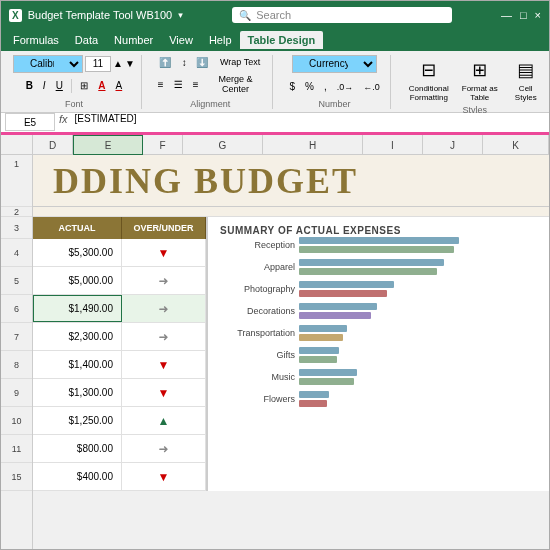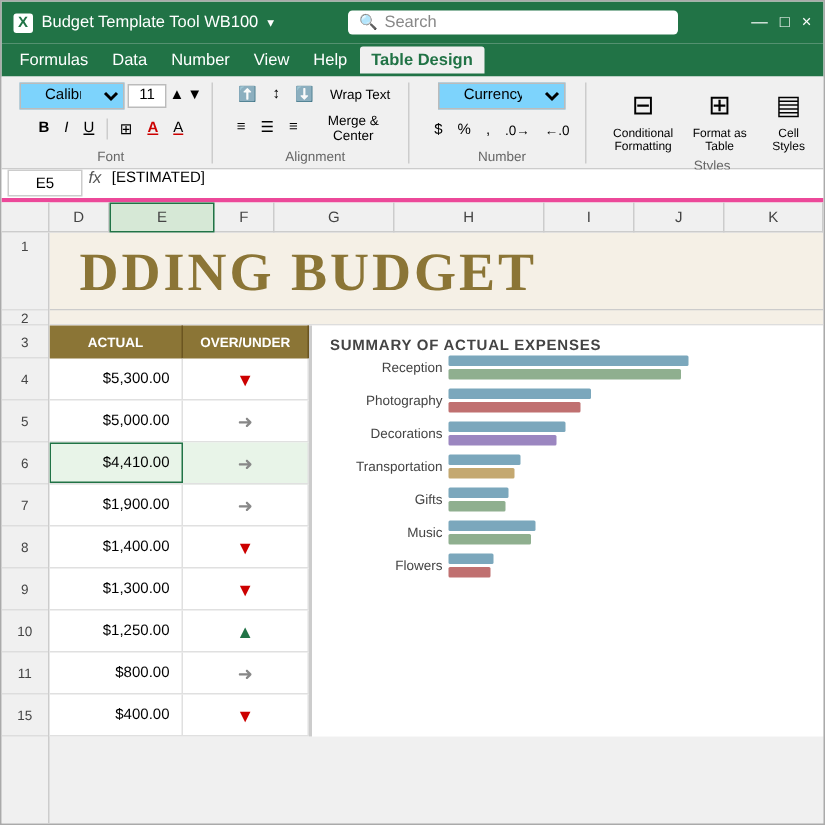--- a/index.html
+++ b/index.html
@@ -538,27 +538,27 @@
               <span class="arrow-icon arrow-down">▼</span>
             </div>
           </div>
           <div class="data-row">
             <div class="data-cell actual">$5,000.00</div>
             <div class="data-cell over-under">
               <span class="arrow-icon arrow-right">➜</span>
             </div>
           </div>
           <div class="data-row selected">
-            <div class="data-cell actual" style="background:#e8f4e8; border: 1px solid #217346;">$4,410.00</div>
+            <div class="data-cell actual" style="background:#e8f4e8; border: 1px solid #217346;">$1,490.00</div>
             <div class="data-cell over-under">
               <span class="arrow-icon arrow-right">➜</span>
             </div>
           </div>
           <div class="data-row">
-            <div class="data-cell actual">$1,900.00</div>
+            <div class="data-cell actual">$2,300.00</div>
             <div class="data-cell over-under">
               <span class="arrow-icon arrow-right">➜</span>
             </div>
           </div>
           <div class="data-row">
             <div class="data-cell actual">$1,400.00</div>
             <div class="data-cell over-under">
               <span class="arrow-icon arrow-down">▼</span>
             </div>
           </div>
@@ -592,20 +592,27 @@
           <div class="chart-title">SUMMARY OF ACTUAL EXPENSES</div>
           <div class="chart-container" id="chart-container">
           <div class="chart-row">
                 <div class="chart-label">Reception</div>
                 <div class="chart-bars">
                   <div class="chart-bar" style="width: 160px; background-color: rgb(123, 167, 188);"></div>
                   <div class="chart-bar" style="width: 155px; background-color: rgb(143, 175, 143);"></div>
                 </div>
               </div>
               <div class="chart-row">
+                <div class="chart-label">Apparel</div>
+                <div class="chart-bars">
+                  <div class="chart-bar" style="width: 145px; background-color: rgb(123, 167, 188);"></div>
+                  <div class="chart-bar" style="width: 138px; background-color: rgb(143, 175, 143);"></div>
+                </div>
+              </div>
+              <div class="chart-row">
                 <div class="chart-label">Photography</div>
                 <div class="chart-bars">
                   <div class="chart-bar" style="width: 95px; background-color: rgb(123, 167, 188);"></div>
                   <div class="chart-bar" style="width: 88px; background-color: rgb(192, 112, 112);"></div>
                 </div>
               </div>
               <div class="chart-row">
                 <div class="chart-label">Decorations</div>
                 <div class="chart-bars">
                   <div class="chart-bar" style="width: 78px; background-color: rgb(123, 167, 188);"></div>

